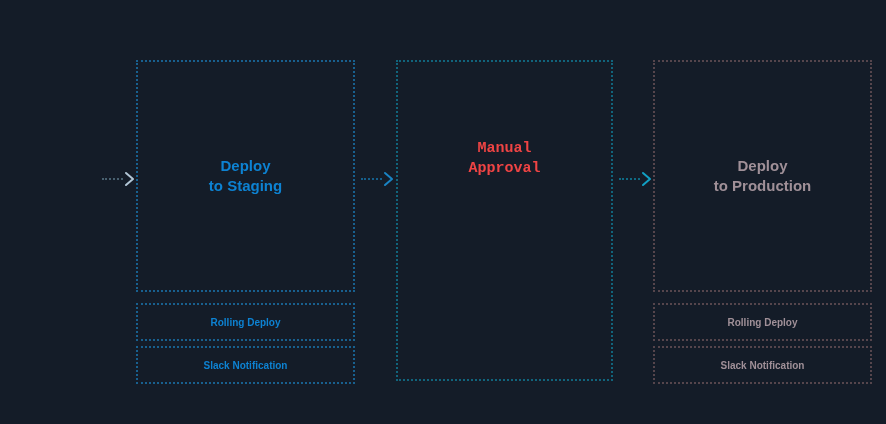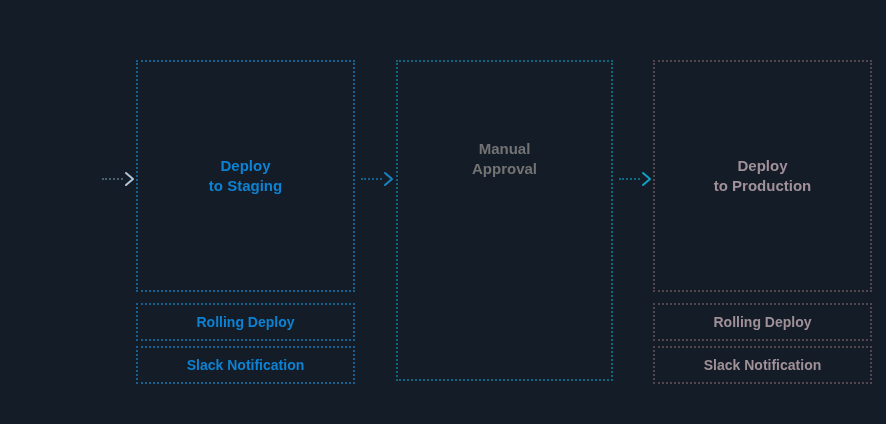--- a/index.html
+++ b/index.html
@@ -66,33 +66,33 @@
   }
   .substep {
     position: absolute;
     box-sizing: border-box;
     border: 2px dotted #1a6ea8;
     display: flex;
     align-items: center;
     justify-content: center;
   }
   .substep-label {
-    font-size: 14px;
+    font-size: 10px;
     font-weight: bold;
     color: #0e83d1;
     white-space: nowrap;
   }
 
   
   .s1 .stage-main, .s1 .substep { border-color: #18608f; }
   .s1 .stage-title, .s1 .substep-label { color: #0d82d2; }
 
   
   .s2 .stage-main { border-color: #11647c; }
-  .s2 .stage-title { color: #737373; }
+  .s2 .stage-title { color: #ef4444; font-family: Liberation Mono, monospace; }
 
   
   .s3 .stage-main, .s3 .substep { border-color: #55454c; }
   .s3 .stage-title, .s3 .substep-label { color: #a09098; }
 
   
   .connector {
     position: absolute;
     height: 24px;
     display: flex;

